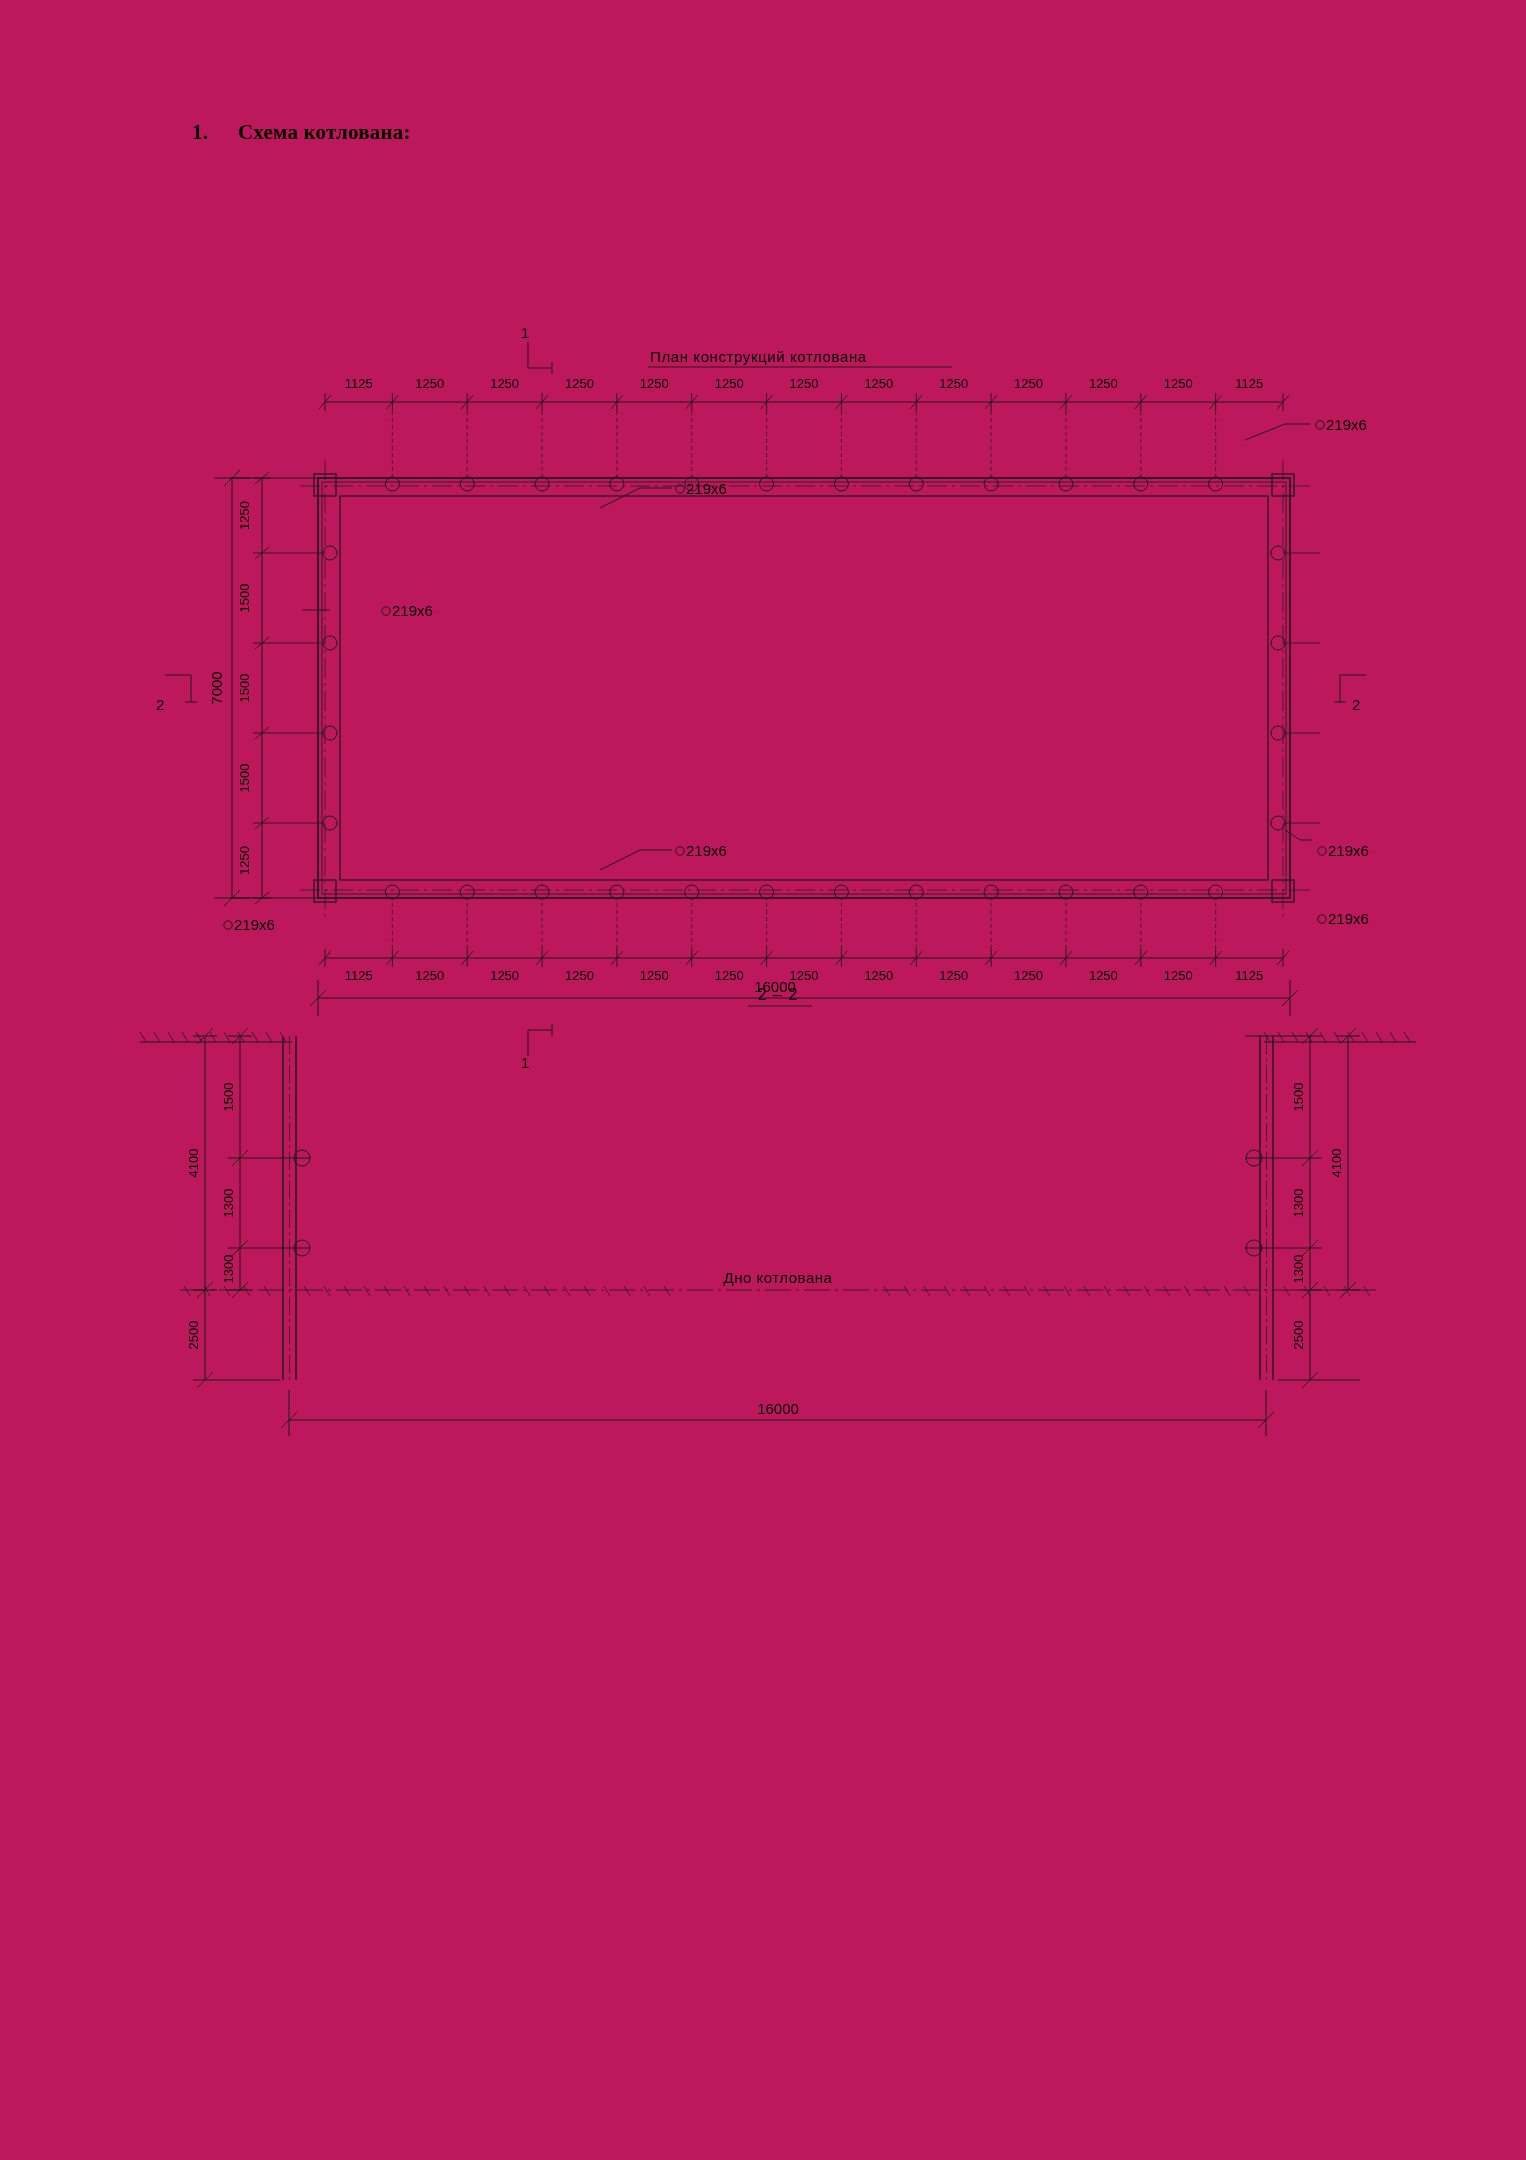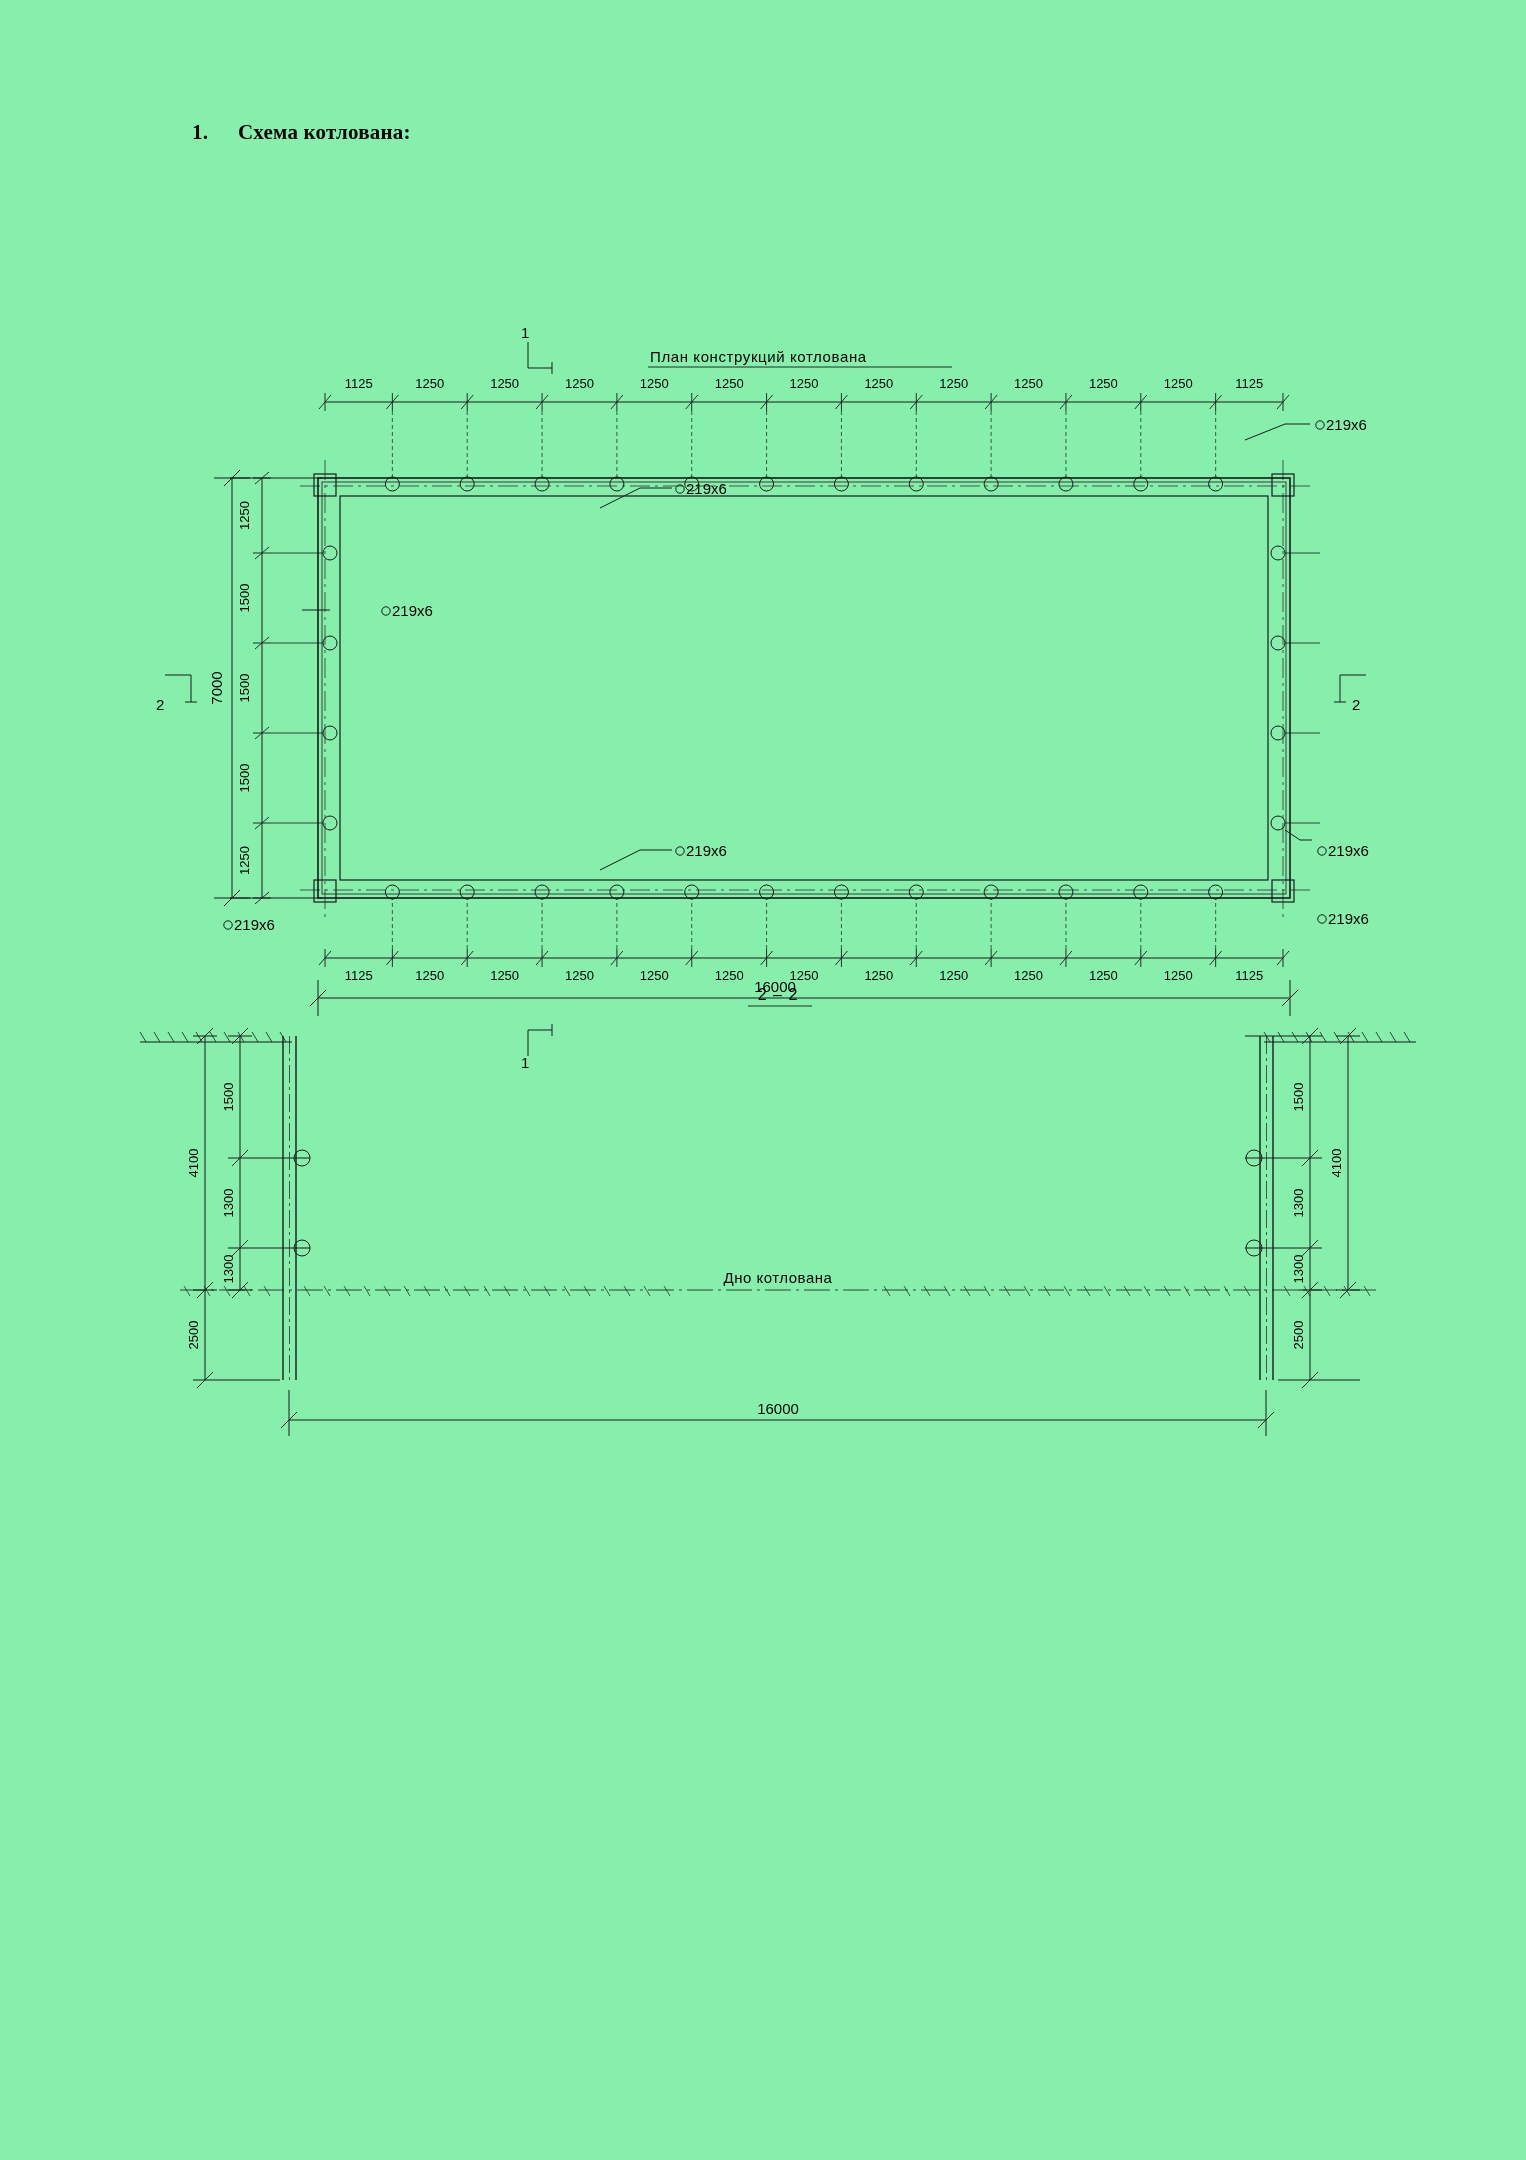--- a/index.html
+++ b/index.html
@@ -13,21 +13,21 @@
     position: relative;
     font-family: "Liberation Sans", sans-serif;
     color: #000;
     overflow: hidden;
   }
   #page {
     position: absolute;
     left: 0; top: 0;
     width: 1526px;
     height: 2160px;
-    background: #86efac;
+    background: #be185d;
   }
   .heading {
     position: absolute;
     left: 192px;
     top: 120px;
     font-family: "Liberation Serif", serif;
     font-weight: bold;
     font-size: 21px;
     letter-spacing: 0.2px;
     white-space: nowrap;

